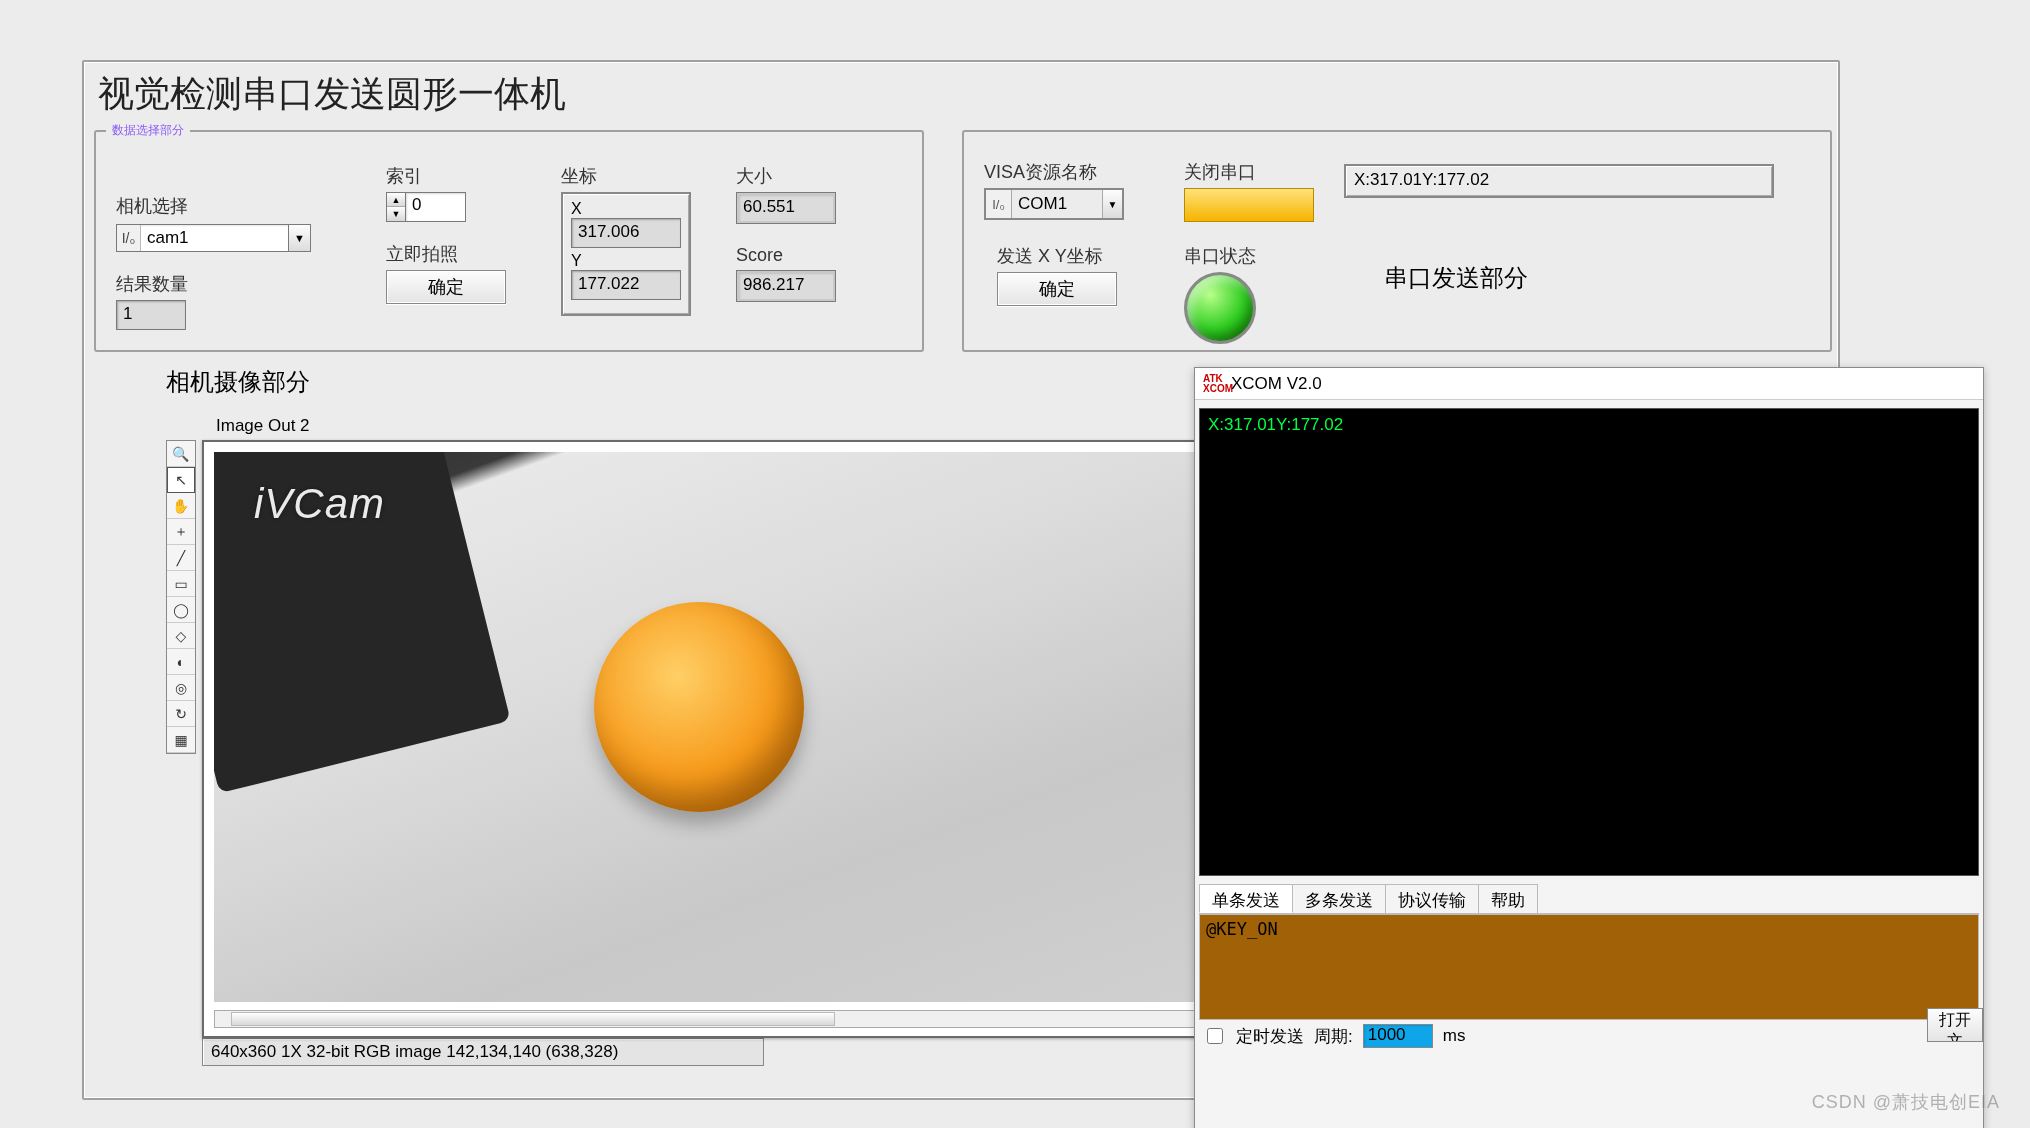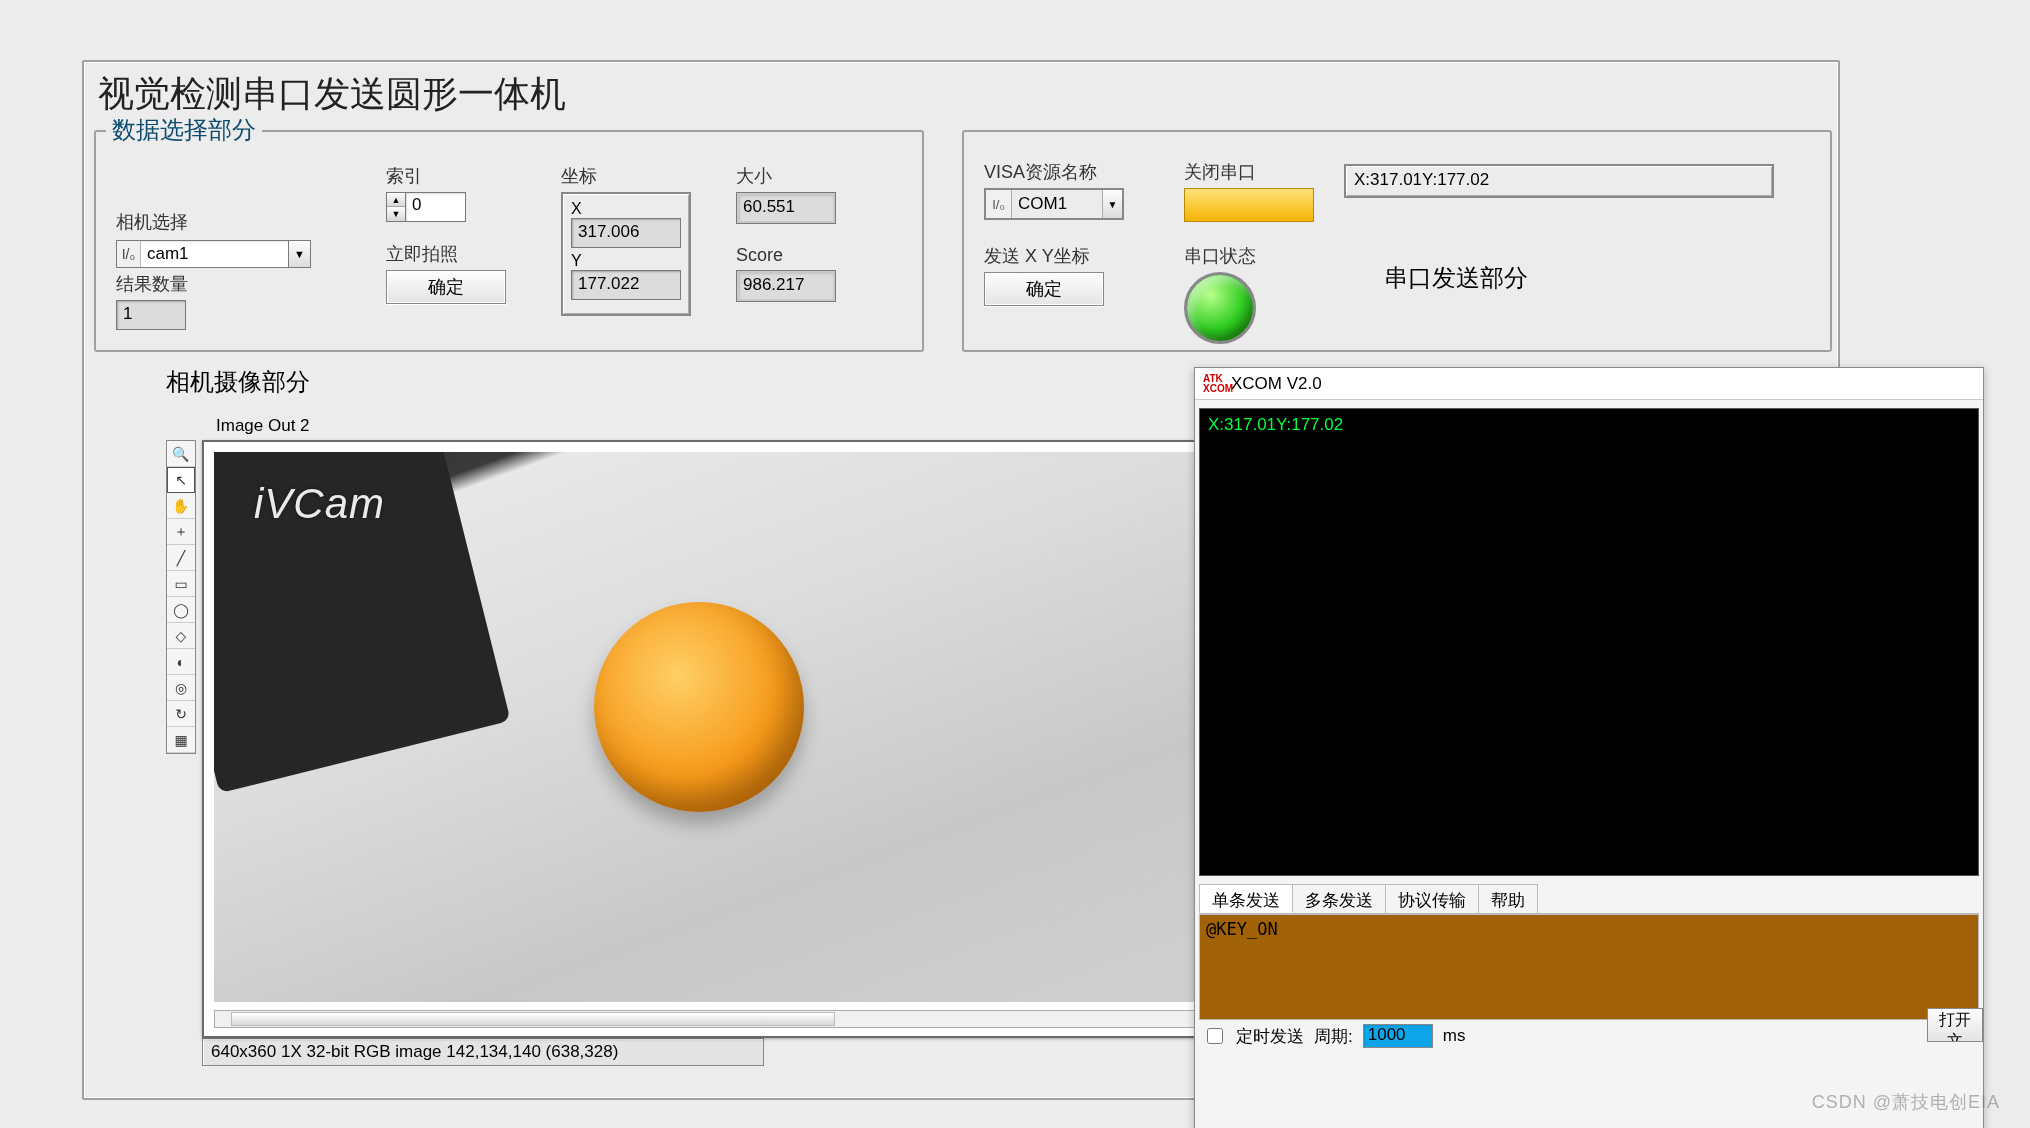--- a/index.html
+++ b/index.html
@@ -4,31 +4,31 @@
 <style>
 * { box-sizing: border-box; font-family: "Microsoft YaHei", Arial, sans-serif; }
 body { margin: 0; background: #ececec; width: 2030px; height: 1128px; position: relative; overflow: hidden; }
 
 
 .main-panel { position: absolute; left: 82px; top: 60px; width: 1758px; height: 1040px; background: #ececec; border: 2px solid #a0a0a0; border-radius: 2px; box-shadow: 0 0 0 1px #fff inset; }
 .panel-title { font-size: 36px; padding: 8px 14px 10px 14px; color: #222; }
 
 
 .group { position: absolute; border: 2px solid #a0a0a0; border-radius: 3px; background: #ececec; }
-.group-label { position: absolute; top: -2px; left: 10px; background: #ececec; padding: 0 6px; font-size: 24px; color: #0c4a6e; transform: translateY(-50%); }
+.group-label { position: absolute; top: -2px; left: 10px; background: #ececec; padding: 0 6px; font-size: 12px; color: #8b5cf6; transform: translateY(-50%); }
 
 
 .g-data { left: 10px; top: 68px; width: 830px; height: 222px; }
 .g-serial { left: 878px; top: 68px; width: 870px; height: 222px; }
 
 .field-label { font-size: 18px; color: #333; }
 
 
 .cam-select { position: absolute; left: 20px; top: 62px; }
-.cam-select .field-label { display: block; margin-bottom: 6px; margin-top: 16px; }
+.cam-select .field-label { display: block; margin-bottom: 6px; }
 .dropdown { display: inline-flex; align-items: center; width: 195px; height: 28px; border: 1px solid #7a7a7a; background: #fff; box-shadow: inset 1px 1px 2px rgba(0,0,0,0.1); }
 .dropdown .io-icon { width: 24px; text-align: center; font-size: 14px; color: #444; border-right: 1px solid #bbb; height: 100%; display: flex; align-items: center; justify-content: center; background: #f0f0f0;}
 .dropdown .dd-text { flex: 1; padding: 0 6px; font-size: 17px; }
 .dropdown .dd-arrow { width: 22px; height: 100%; border-left: 1px solid #7a7a7a; background: linear-gradient(#fdfdfd,#dcdcdc); display: flex; align-items: center; justify-content: center; font-size: 11px; }
 
 
 .result-count { position: absolute; left: 20px; top: 140px; }
 .ro-box { width: 70px; height: 30px; border: 1px solid #7a7a7a; background: #dcdcdc; box-shadow: inset 1px 1px 2px rgba(0,0,0,0.25); padding: 3px 6px; font-size: 17px; margin-top: 4px;}
 
 
@@ -53,21 +53,21 @@
 .size-wrap { position: absolute; left: 640px; top: 32px; }
 .num-ro { width: 100px; height: 32px; border: 1px solid #7a7a7a; background: #dcdcdc; box-shadow: inset 0 0 0 2px #c8c8c8, inset 2px 2px 3px rgba(0,0,0,0.25); padding: 4px 6px; font-size: 17px; margin-top: 4px; margin-bottom: 21px;}
 
 
 .visa-wrap { position: absolute; left: 20px; top: 28px; }
 .visa-box { display: inline-flex; margin-top: 4px; border: 2px solid #888; box-shadow: inset 1px 1px 0 #fff; }
 .visa-box .io-icon { width: 26px; background: #f0f0f0; border-right: 1px solid #aaa; display:flex; align-items:center; justify-content:center; font-size:13px; color:#555;}
 .visa-box .visa-text { width: 90px; padding: 4px 6px; font-size: 17px; background: #ececec; }
 .visa-box .dd-arrow { width: 20px; border-left: 1px solid #aaa; background: linear-gradient(#fdfdfd,#dcdcdc); display:flex; align-items:center; justify-content:center; font-size:10px;}
 
-.sendxy-wrap { position: absolute; left: 20px; top: 112px; }
+.sendxy-wrap { position: absolute; left: 33px; top: 112px; }
 
 .close-wrap { position: absolute; left: 220px; top: 28px; }
 .yellow-btn { width: 130px; height: 34px; border: 1px solid #b68b00; background: linear-gradient(#ffe27a,#f5b400); margin-top: 4px; cursor: pointer;}
 
 .status-wrap { position: absolute; left: 220px; top: 112px; }
 .led { width: 72px; height: 72px; border-radius: 50%; background: radial-gradient(circle at 35% 30%, #b8ff8a, #2ecc20 55%, #0f7a00); border: 3px solid #888; box-shadow: inset -4px -6px 10px rgba(0,0,0,0.25), inset 5px 6px 8px rgba(255,255,255,0.5); margin-top: 4px;}
 
 .connstr-wrap { position: absolute; left: 380px; top: 28px; }
 .str-ro { width: 430px; height: 34px; border: 2px solid #888; box-shadow: inset 1px 1px 0 #fff, inset -1px -1px 0 #aaa; background: #ececec; padding: 4px 8px; font-size: 17px; margin-top: 4px;}
 

